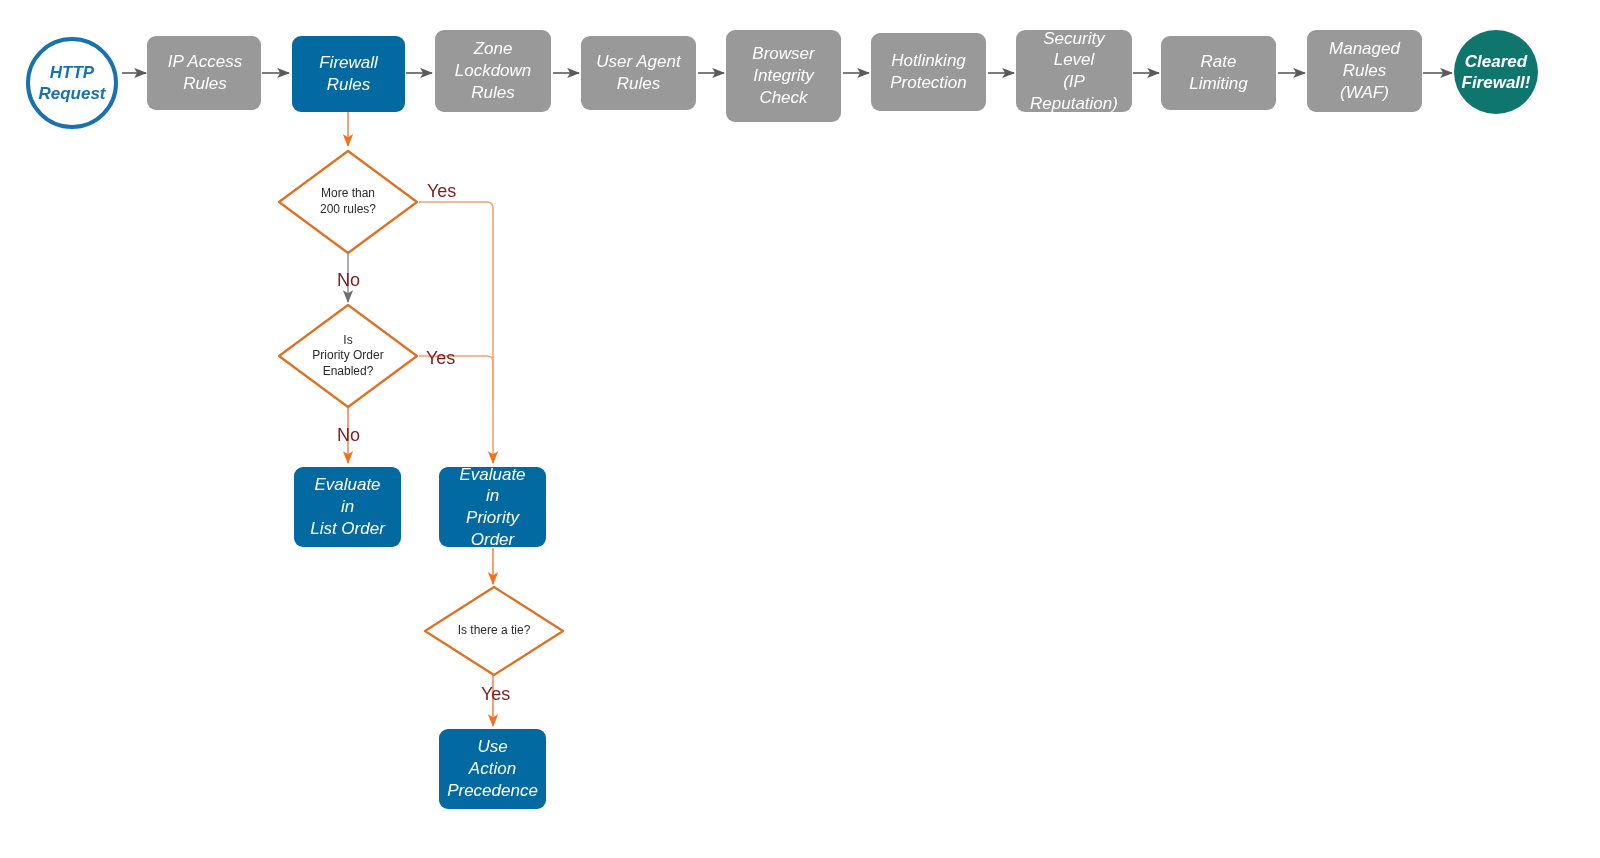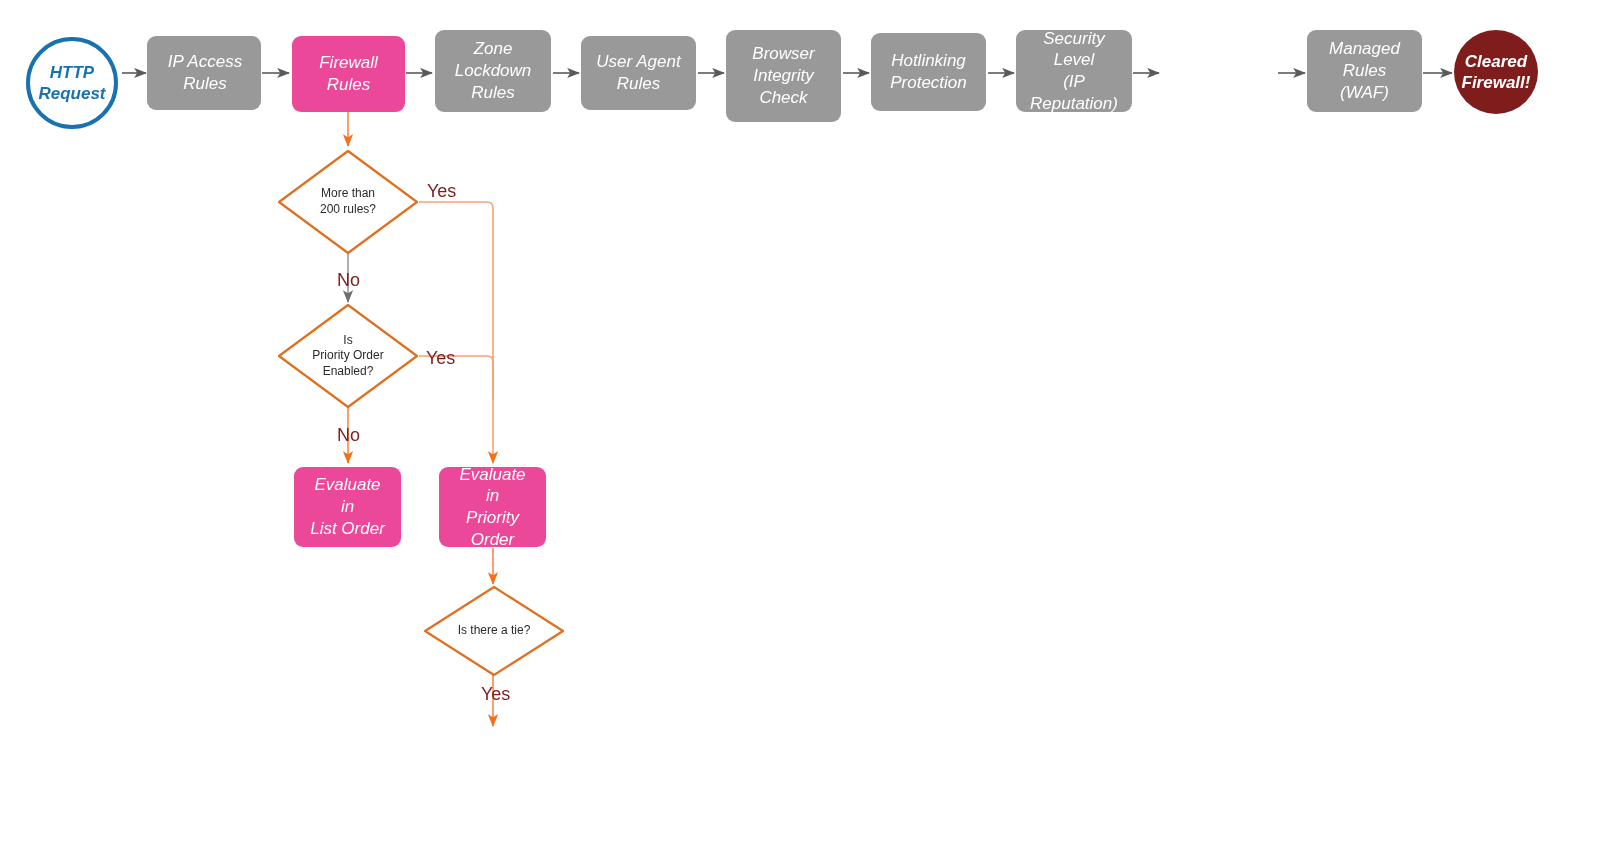--- a/index.html
+++ b/index.html
@@ -40,36 +40,36 @@
 
   .box {
     border-radius: 9px;
     font-style: italic;
     color: #ffffff;
     line-height: 1.28;
     font-size: 17px;
     padding: 4px 6px;
   }
   .box.gray   { background: #999999; }
-  .box.orange { background: #ec4899; }
+  .box.orange { background: #0369a1; }
 
   .circle {
     border-radius: 50%;
     font-style: italic;
     font-weight: bold;
     line-height: 1.25;
     font-size: 17px;
   }
   .circle.outline {
     background: #ffffff;
     border: 4px solid #1872B0;
     color: #1872B0;
   }
   .circle.filled {
-    background: #7f1d1d;
+    background: #0f766e;
     color: #ffffff;
   }
 
   .diamond-wrap {
     position: absolute;
   }
   .diamond-wrap svg {
     position: absolute;
     left: 0;
     top: 0;
@@ -173,20 +173,22 @@
 Integrity
 Check</div>
 
   <div class="node box gray ml" style="left:1016px; top:30px; width:116px; height:82px;">Security
 Level
 (IP Reputation)</div>
 
   <div class="node box gray ml" style="left:871px; top:33px; width:115px; height:78px;">Hotlinking
 Protection</div>
 
+  <div class="node box gray ml" style="left:1161px; top:36px; width:115px; height:74px;">Rate
+Limiting</div>
 
   <div class="node box gray ml" style="left:1307px; top:30px; width:115px; height:82px;">Managed
 Rules
 (WAF)</div>
 
   <div class="node circle filled ml" style="left:1454px; top:30px; width:84px; height:84px;">Cleared
 Firewall!</div>
 
   <div class="diamond-wrap" style="left:277px; top:149px; width:142px; height:106px;">
     <svg width="142" height="106">
@@ -213,20 +215,23 @@
   </div>
 
   <div class="node box orange ml" style="left:294px; top:467px; width:107px; height:80px;">Evaluate
 in
 List Order</div>
 
   <div class="node box orange ml" style="left:439px; top:467px; width:107px; height:80px;">Evaluate
 in
 Priority Order</div>
 
+  <div class="node box orange ml" style="left:439px; top:729px; width:107px; height:80px;">Use
+Action
+Precedence</div>
 
   <div class="edge-label" style="left:427px; top:181px;">Yes</div>
 
   <div class="edge-label" style="left:337px; top:270px;">No</div>
 
   <div class="edge-label" style="left:426px; top:348px;">Yes</div>
 
   <div class="edge-label" style="left:337px; top:425px;">No</div>
 
   <div class="edge-label" style="left:481px; top:684px;">Yes</div>

